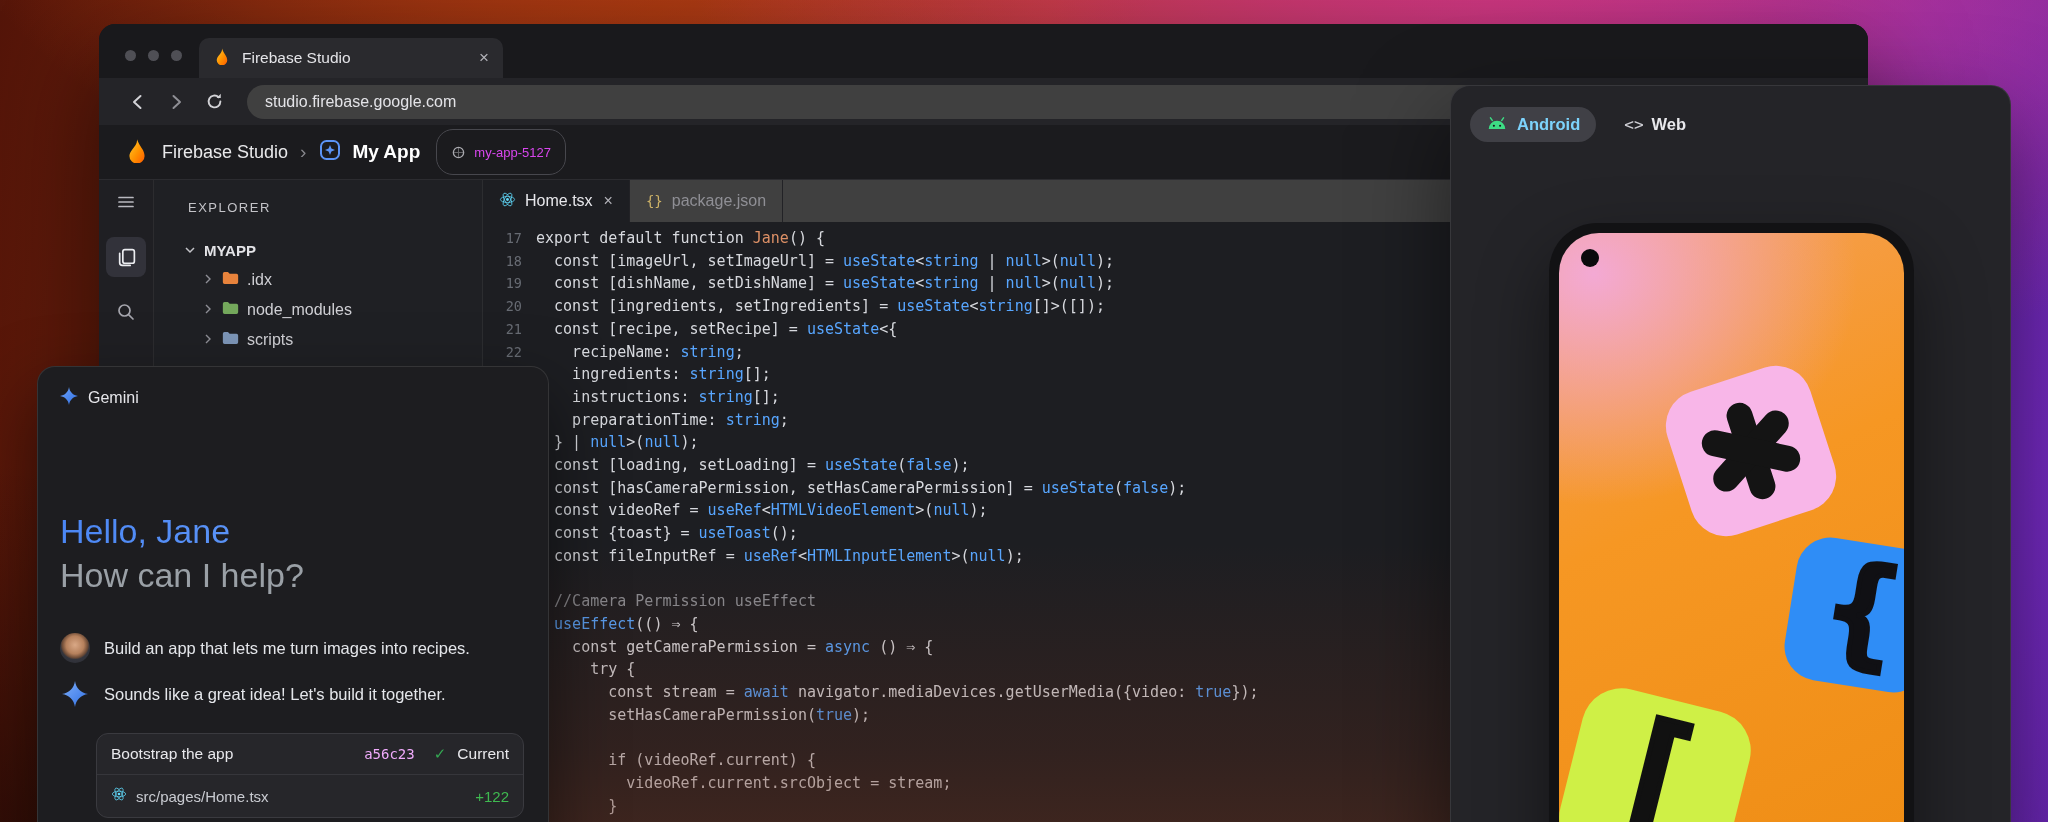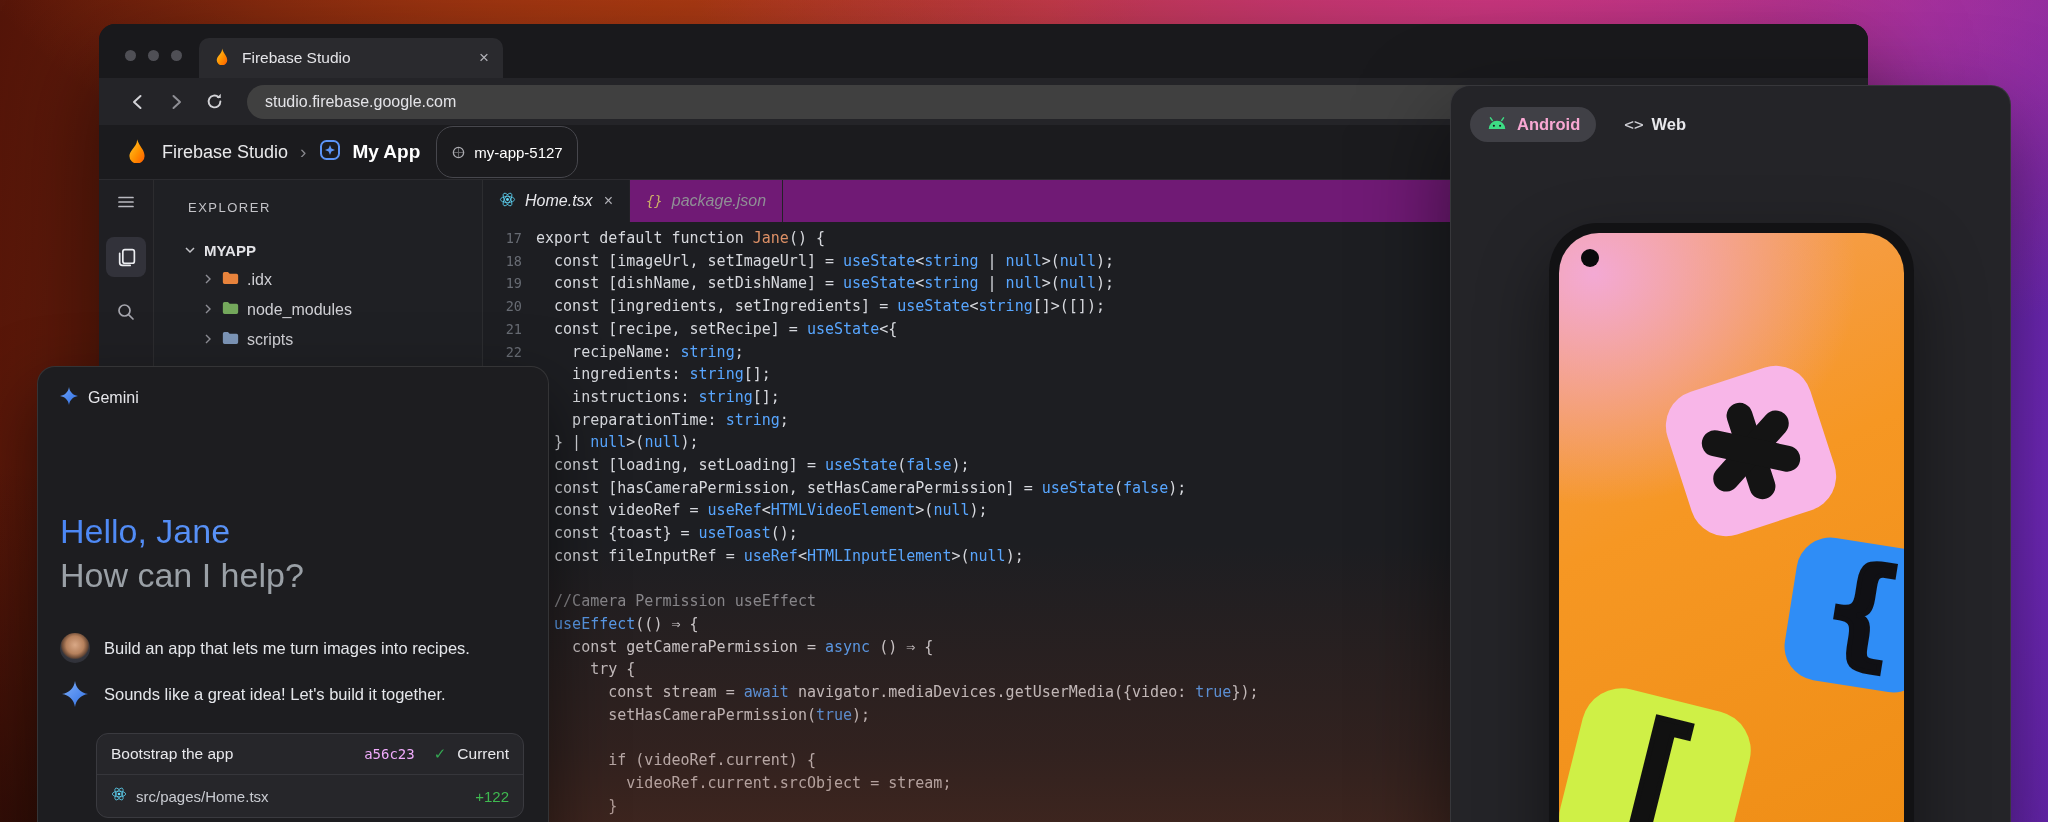--- a/index.html
+++ b/index.html
@@ -27,36 +27,36 @@
   .b-url{height:47px;background:#242428;display:flex;align-items:center;padding-left:28px;gap:16px;flex:none;}
   .nav-ic{display:flex;align-items:center;justify-content:center;width:22px;}
   .url-pill{flex:1;height:34px;margin:0 20px 0 6px;background:#404040;border-radius:17px;display:flex;align-items:center;
     padding-left:18px;font-size:16px;color:#e3e3e7;}
 
   
   .ide-head{height:55px;background:#1b1b1e;border-bottom:1px solid #2c2c30;display:flex;align-items:center;padding-left:25px;flex:none;}
   .prod{font-size:18px;color:#e9e9eb;font-weight:500;margin-left:12px;}
   .crumb-sep{color:#85858b;font-size:19px;margin:0 12px;}
   .proj{font-size:19px;font-weight:700;color:#fff;margin-left:10px;}
-  .ws-pill{margin-left:16px;height:52px;border:1px solid #47474d;border-radius:17px;display:flex;align-items:center;gap:8px;
-    padding:0 14px;font-size:15px;color:#ffffff;}
+  .ws-pill{margin-left:16px;height:46px;border:1px solid #47474d;border-radius:17px;display:flex;align-items:center;gap:8px;
+    padding:0 14px;font-size:13px;color:#d946ef;}
 
   
   .ide-body{flex:1;display:flex;min-height:0;}
   .activity{width:55px;border-right:1px solid rgba(255,255,255,.06);display:flex;flex-direction:column;align-items:center;
     padding-top:2px;gap:15px;background:#1f1f23;}
   .act-btn{width:40px;height:40px;display:flex;align-items:center;justify-content:center;border-radius:8px;}
   .act-btn.sel{background:#32323a;}
   .explorer{width:329px;border-right:1px solid rgba(255,255,255,.06);background:#1f2024;}
   .exp-title{padding:20px 0 14px 34px;font-size:13px;letter-spacing:1.5px;color:#c3c3c8;}
   .tree-root{display:flex;align-items:center;gap:8px;height:30px;padding-left:30px;margin-top:6px;
     font-size:15px;font-weight:700;color:#e3e3e7;}
   .tree-row{display:flex;align-items:center;gap:8px;height:30px;padding-left:48px;font-size:16px;color:#cfcfd4;}
   .editor{flex:1;display:flex;flex-direction:column;min-width:0;background:#1d1e22;}
-  .ed-tabs{height:42px;background:#701a75;display:flex;flex:none;font-style:italic;}
+  .ed-tabs{height:42px;background:#404040;display:flex;flex:none;}
   .ed-tab{display:flex;align-items:center;gap:9px;padding:0 16px;font-size:16px;color:#8f8f95;border-right:1px solid #222226;}
   .ed-tab.active{background:#1d1e22;color:#e8e8ec;}
   .ed-tab .tab-x{color:#b2b2b8;font-size:16px;margin-left:2px;}
   .brace-ic{color:#cdb267;font-family:"DejaVu Sans Mono",monospace;font-size:14px;}
   .code{flex:1;padding-top:5px;font-family:"DejaVu Sans Mono",monospace;font-size:15px;line-height:22.7px;overflow:hidden;}
   .code-row{display:flex;white-space:pre;}
   .lnum{width:53px;padding-right:14px;text-align:right;color:#676b73;font-size:13.5px;flex:none;}
   .ltext{color:#d7d9de;}
   .tk-b{color:#58a6ff}.tk-o{color:#dd9066}.tk-c{color:#8a8d93}
 
@@ -80,21 +80,21 @@
   .check{color:#34a853;margin-left:10px;font-size:15px;}
   .cur{color:#e8e8ec;margin-left:2px;}
   .gm-file{color:#c9cbd1;font-size:15px;}
   .diff{margin-left:auto;color:#3fb950;font-size:15px;}
 
   
   .device{position:absolute;left:1450px;top:85px;width:561px;height:780px;background:#242428;
     border:1px solid rgba(255,255,255,.09);border-radius:20px;box-shadow:0 35px 90px rgba(0,0,0,.5);z-index:5;}
   .dev-toggles{display:flex;align-items:center;gap:28px;padding:21px 0 0 19px;}
   .pill-android{display:flex;align-items:center;gap:9px;background:#404046;border-radius:20px;padding:8px 16px;
-    font-size:16.5px;font-weight:700;color:#f9a8d4;}
+    font-size:16.5px;font-weight:700;color:#7dd3fc;}
   .web{display:flex;align-items:center;gap:8px;font-size:16.5px;font-weight:700;color:#e8e8ec;}
   .web-glyph{color:#cfcfd5;font-family:"DejaVu Sans Mono",monospace;font-weight:400;font-size:16px;}
   .phone{position:absolute;left:98px;top:137px;width:365px;height:700px;background:#121214;border-radius:48px;
     padding:10px;box-shadow:0 30px 70px rgba(0,0,0,.45);}
   .screen{position:relative;width:100%;height:100%;border-radius:40px;overflow:hidden;
     background:radial-gradient(480px 420px at 10% 6%, #f3a9d4 0%, rgba(243,169,212,0) 55%),
                linear-gradient(155deg,#f5a058 0%,#f69723 40%,#ee8c13 100%);}
   .cam{position:absolute;left:22px;top:16px;width:18px;height:18px;border-radius:50%;background:#0a0a0c;}
   .shape{position:absolute;display:flex;align-items:center;justify-content:center;}
   .shape-pink{left:117px;top:143px;width:150px;height:150px;background:#f8b6e8;border-radius:36px;transform:rotate(-18deg);}

